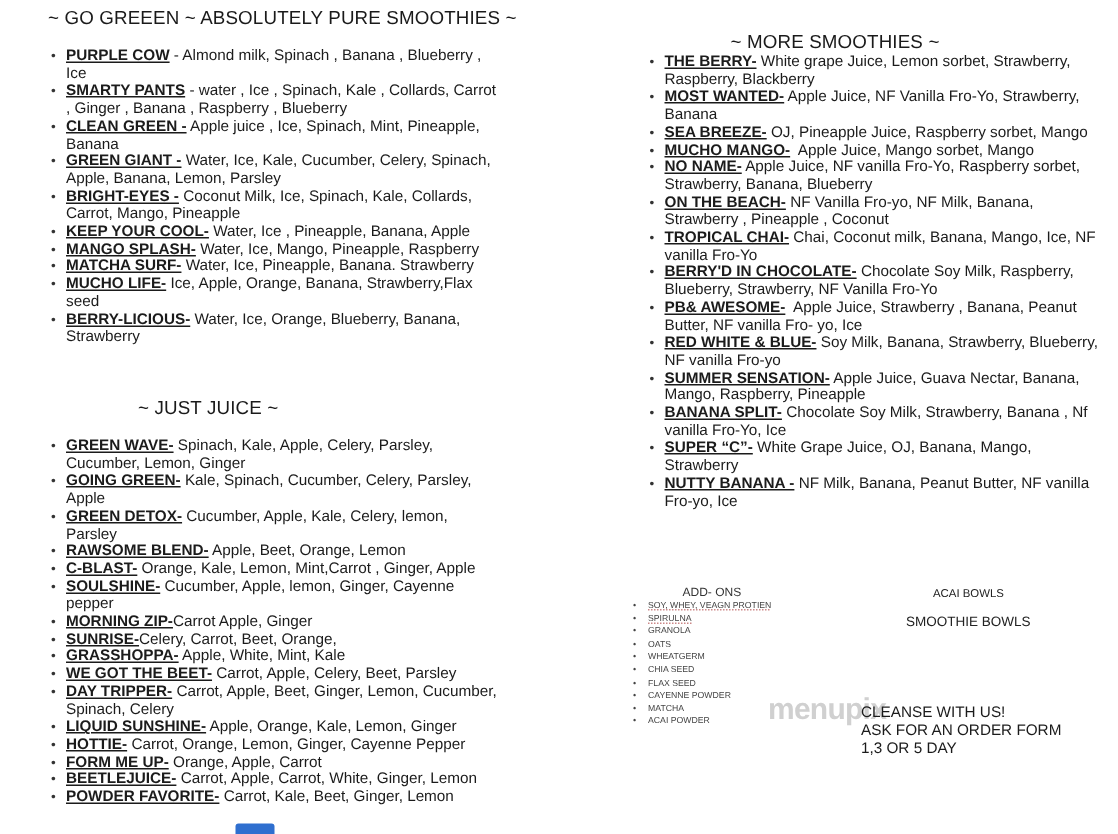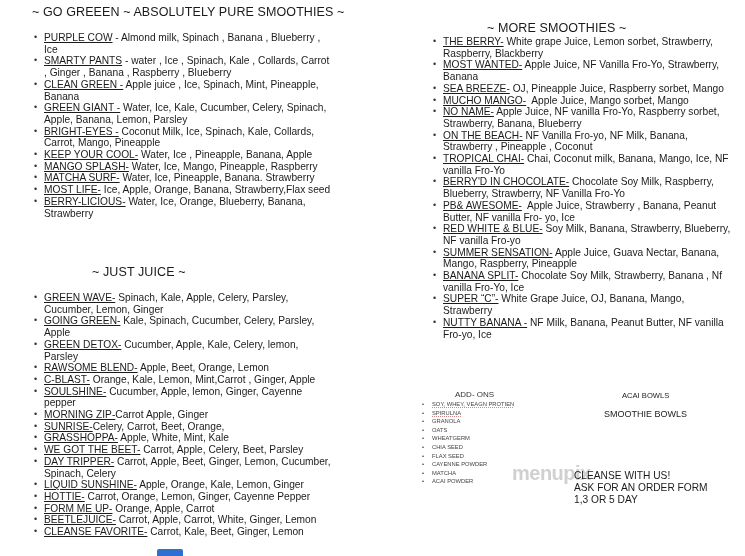--- a/index.html
+++ b/index.html
@@ -2,21 +2,21 @@
 <html><head>
 <meta charset="utf-8">
 <style>
   html, body { margin:0; padding:0; background:#ffffff; }
   body { width:745px; height:556px; position:relative; overflow:hidden;
          font-family:"Liberation Sans", sans-serif; color:#111; }
   .section-title { position:absolute; font-size:12.5px; letter-spacing:0.1px; white-space:nowrap; color:#1a1a1a; }
   ul.menu { position:absolute; margin:0; padding:0; list-style:none; }
   ul.menu li { position:relative; font-size:10.2px; line-height:11.7px; padding-left:0; margin:0; color:#1b1b1b; }
   ul.menu li::before { content:"\2022"; position:absolute; left:-10px; top:0; font-size:9px; color:#333; }
-  .item-name { font-weight:normal; text-decoration:underline; text-underline-offset:1px; }
+  .item-name { font-weight:bold; text-decoration:underline; text-underline-offset:1px; }
   .left-list { left:44px; width:290px; }
   .right-list { left:71px; width:290px; }
   .addons-title { position:absolute; left:455px; top:390px; font-size:8px; color:#333; }
   ul.addons { position:absolute; left:432px; top:400px; margin:0; padding:0; list-style:none; }
   ul.addons li { position:relative; font-size:5.8px; line-height:8.6px; color:#444; }
   ul.addons li::before { content:"\2022"; position:absolute; left:-10px; font-size:6px; }
   .addon-first { text-decoration:underline; text-decoration-color:#c88; text-decoration-style:dotted; }
   .small-heading { position:absolute; font-size:7.6px; color:#222; white-space:nowrap; }
   .bowls-heading { position:absolute; font-size:9px; color:#222; white-space:nowrap; }
   .cleanse { position:absolute; left:574px; top:470px; width:160px; text-align:left; font-size:10.2px; line-height:12px; color:#1b1b1b; }
@@ -29,42 +29,42 @@
 <div class="section-title" style="left:32px; top:5px;">~ GO GREEEN ~ ABSOLUTELY PURE SMOOTHIES ~</div>
 <ul class="menu left-list" id="left-smoothies" style="top:32px;">
     <li><span class="item-name">PURPLE COW</span><span style="white-space: pre;"> - </span><span>Almond milk, Spinach , Banana , Blueberry , Ice</span></li>
     <li><span class="item-name">SMARTY PANTS</span><span style="white-space: pre;"> - </span><span>water , Ice , Spinach, Kale , Collards, Carrot , Ginger ,  Banana , Raspberry , Blueberry</span></li>
     <li><span class="item-name">CLEAN GREEN -</span><span style="white-space: pre;"> </span><span>Apple juice , Ice, Spinach, Mint, Pineapple, Banana</span></li>
     <li><span class="item-name">GREEN GIANT -</span><span style="white-space: pre;"> </span><span>Water, Ice, Kale, Cucumber, Celery, Spinach, Apple, Banana, Lemon, Parsley</span></li>
     <li><span class="item-name">BRIGHT-EYES -</span><span style="white-space: pre;"> </span><span>Coconut Milk, Ice, Spinach, Kale, Collards, Carrot, Mango, Pineapple</span></li>
     <li><span class="item-name">KEEP YOUR COOL-</span><span style="white-space: pre;"> </span><span>Water, Ice , Pineapple, Banana, Apple</span></li>
     <li><span class="item-name">MANGO SPLASH-</span><span style="white-space: pre;"> </span><span>Water, Ice, Mango, Pineapple, Raspberry</span></li>
     <li><span class="item-name">MATCHA SURF-</span><span style="white-space: pre;"> </span><span>Water, Ice, Pineapple, Banana. Strawberry</span></li>
-    <li><span class="item-name">MOST LIFE-</span><span style="white-space: pre;"> </span><span>Ice, Apple, Orange, Banana, Strawberry,Flax seed</span></li>
+    <li><span class="item-name">MUCHO LIFE-</span><span style="white-space: pre;"> </span><span>Ice, Apple, Orange, Banana, Strawberry,Flax seed</span></li>
     <li><span class="item-name">BERRY-LICIOUS-</span><span style="white-space: pre;"> </span><span>Water, Ice, Orange, Blueberry, Banana, Strawberry</span></li>
   </ul>
 
 <div class="section-title" style="left:92px; top:265px;">~ JUST JUICE ~</div>
 <ul class="menu left-list" id="left-juices" style="top:292px;">
     <li><span class="item-name">GREEN WAVE-</span><span style="white-space: pre;"> </span><span>Spinach, Kale, Apple, Celery, Parsley, Cucumber, Lemon, Ginger</span></li>
     <li><span class="item-name">GOING GREEN-</span><span style="white-space: pre;"> </span><span>Kale, Spinach, Cucumber, Celery, Parsley, Apple</span></li>
     <li><span class="item-name">GREEN DETOX-</span><span style="white-space: pre;"> </span><span>Cucumber, Apple, Kale, Celery, lemon, Parsley</span></li>
     <li><span class="item-name">RAWSOME BLEND-</span><span style="white-space: pre;"> </span><span>Apple, Beet, Orange, Lemon</span></li>
     <li><span class="item-name">C-BLAST-</span><span style="white-space: pre;"> </span><span>Orange, Kale, Lemon, Mint,Carrot , Ginger, Apple</span></li>
     <li><span class="item-name">SOULSHINE-</span><span style="white-space: pre;"> </span><span>Cucumber, Apple, lemon, Ginger, Cayenne pepper</span></li>
     <li><span class="item-name">MORNING ZIP-</span><span style="white-space: pre;"></span><span>Carrot Apple, Ginger</span></li>
     <li><span class="item-name">SUNRISE-</span><span style="white-space: pre;"></span><span>Celery, Carrot, Beet, Orange,</span></li>
     <li><span class="item-name">GRASSHOPPA-</span><span style="white-space: pre;"> </span><span>Apple, White, Mint, Kale</span></li>
     <li><span class="item-name">WE GOT THE BEET-</span><span style="white-space: pre;"> </span><span>Carrot, Apple, Celery, Beet, Parsley</span></li>
     <li><span class="item-name">DAY TRIPPER-</span><span style="white-space: pre;"> </span><span>Carrot, Apple, Beet, Ginger, Lemon, Cucumber, Spinach, Celery</span></li>
     <li><span class="item-name">LIQUID SUNSHINE-</span><span style="white-space: pre;"> </span><span>Apple, Orange, Kale, Lemon, Ginger</span></li>
     <li><span class="item-name">HOTTIE-</span><span style="white-space: pre;"> </span><span>Carrot, Orange, Lemon, Ginger, Cayenne Pepper</span></li>
     <li><span class="item-name">FORM ME UP-</span><span style="white-space: pre;"> </span><span>Orange, Apple, Carrot</span></li>
     <li><span class="item-name">BEETLEJUICE-</span><span style="white-space: pre;"> </span><span>Carrot, Apple, Carrot, White, Ginger, Lemon</span></li>
-    <li><span class="item-name">CLEANSE FAVORITE-</span><span style="white-space: pre;"> </span><span>Carrot, Kale, Beet, Ginger, Lemon</span></li>
+    <li><span class="item-name">POWDER FAVORITE-</span><span style="white-space: pre;"> </span><span>Carrot, Kale, Beet, Ginger, Lemon</span></li>
   </ul>
 
 <div class="section-title" style="left:487px; top:9px;margin-top:12px;">~ MORE SMOOTHIES ~</div>
 <ul class="menu right-list" id="right-smoothies" style="left:443px; top:36px;">
     <li><span class="item-name">THE BERRY-</span><span style="white-space: pre;"> </span><span>White grape Juice, Lemon sorbet, Strawberry, Raspberry, Blackberry</span></li>
     <li><span class="item-name">MOST WANTED-</span><span style="white-space: pre;"> </span><span>Apple Juice, NF Vanilla Fro-Yo, Strawberry, Banana</span></li>
     <li><span class="item-name">SEA BREEZE-</span><span style="white-space: pre;"> </span><span>OJ, Pineapple Juice, Raspberry sorbet, Mango</span></li>
     <li><span class="item-name">MUCHO MANGO-</span><span style="white-space: pre;">  </span><span>Apple Juice, Mango sorbet, Mango</span></li>
     <li><span class="item-name">NO NAME-</span><span style="white-space: pre;"> </span><span>Apple Juice, NF vanilla Fro-Yo, Raspberry sorbet, Strawberry, Banana, Blueberry</span></li>
     <li><span class="item-name">ON THE BEACH-</span><span style="white-space: pre;"> </span><span>NF Vanilla Fro-yo, NF Milk, Banana, Strawberry , Pineapple , Coconut</span></li>

